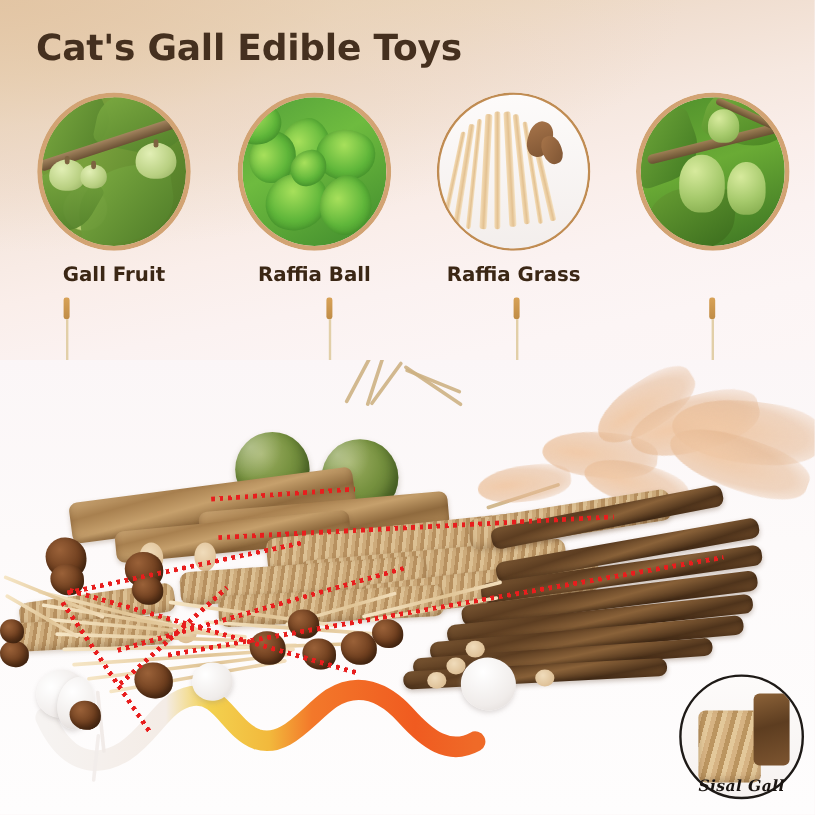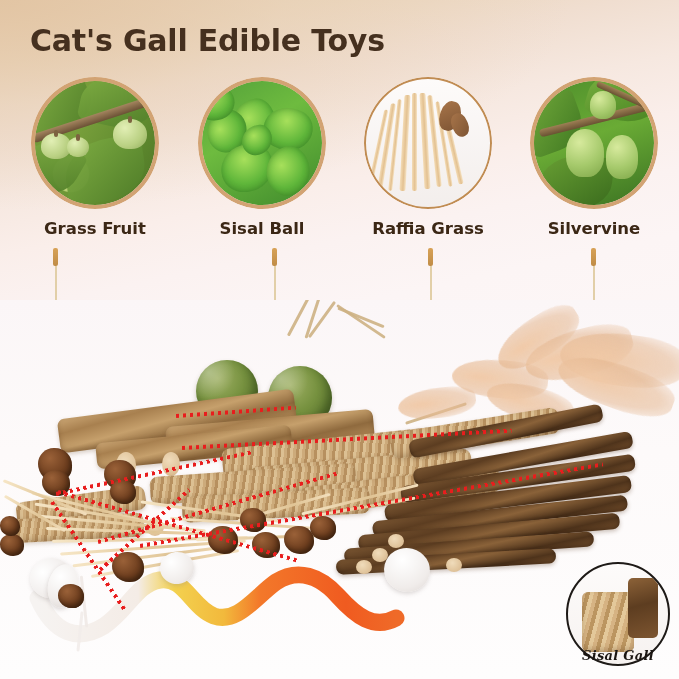--- a/index.html
+++ b/index.html
@@ -227,24 +227,23 @@
         <div class="svbranch" style="left:4px;top:34px;width:120px;transform:rotate(-14deg);"></div>
         <div class="svbranch" style="left:60px;top:14px;width:70px;height:6px;transform:rotate(24deg);"></div>
         <div class="svfruit" style="left:32px;top:48px;width:38px;height:48px;"></div>
         <div class="svfruit" style="left:72px;top:54px;width:32px;height:44px;"></div>
         <div class="svfruit" style="left:56px;top:10px;width:26px;height:28px;"></div>
       </div>
     </div>
     <div class="ring"></div>
   </div>
 
-  <div class="label" style="left:20px;top:219px;width:150px;">Grass Fruit</div>
-  <div class="label" style="left:187px;top:219px;width:150px;">Sisal Ball</div>
+  <div class="label" style="left:20px;top:219px;width:150px;">Gall Fruit</div>
+  <div class="label" style="left:187px;top:219px;width:150px;">Raffia Ball</div>
   <div class="label" style="left:353px;top:219px;width:150px;text-align:center;">Raffia Grass</div>
-  <div class="label" style="left:519px;top:219px;width:150px;">Silvervine</div>
 
   <div class="lead-thick" style="left:53px;top:248px;"></div>
   <div class="lead-thin" style="left:55px;top:266px;height:225px;"></div>
   <div class="lead-dot" style="left:51px;top:487px;"></div>
 
   <div class="lead-thick" style="left:272px;top:248px;"></div>
   <div class="lead-thin" style="left:274px;top:266px;height:127px;"></div>
   <div class="lead-dot" style="left:270px;top:389px;"></div>
 
   <div class="lead-thick" style="left:428px;top:248px;"></div>

